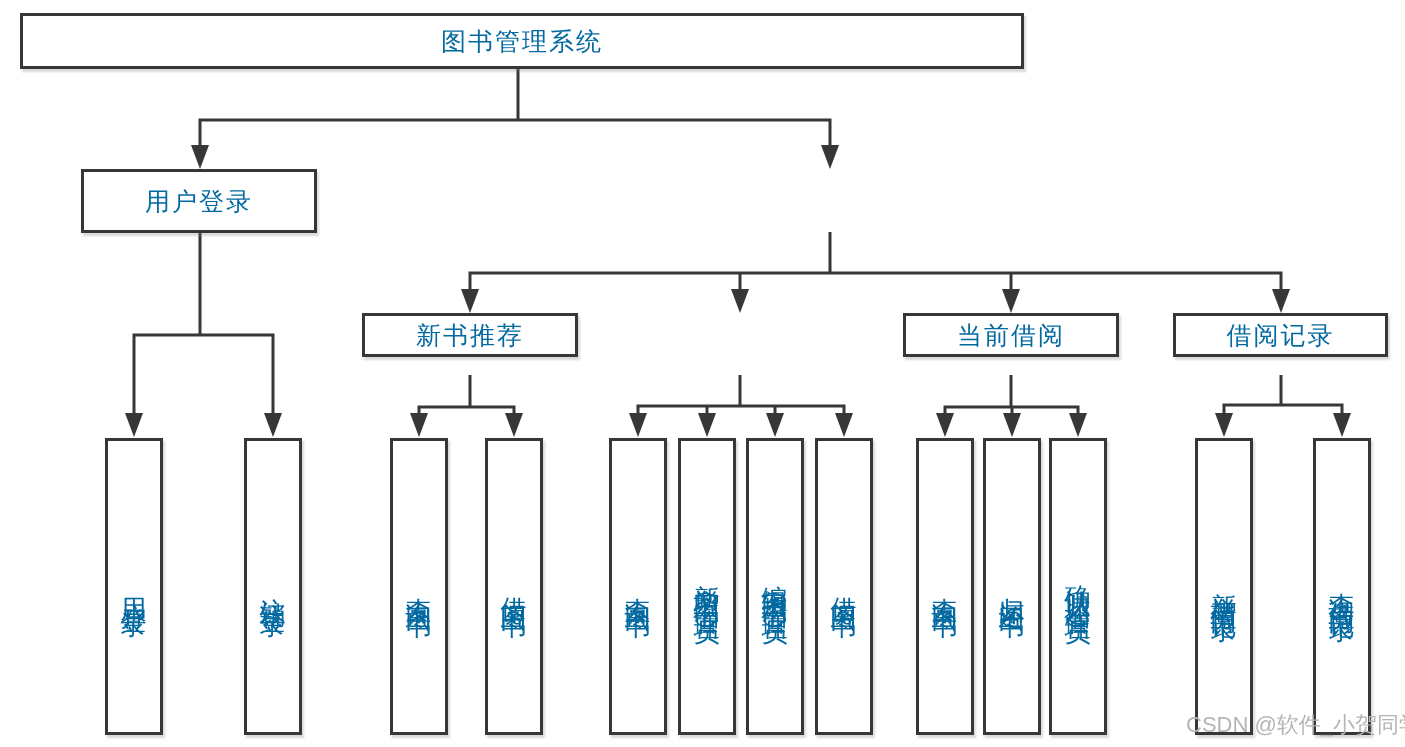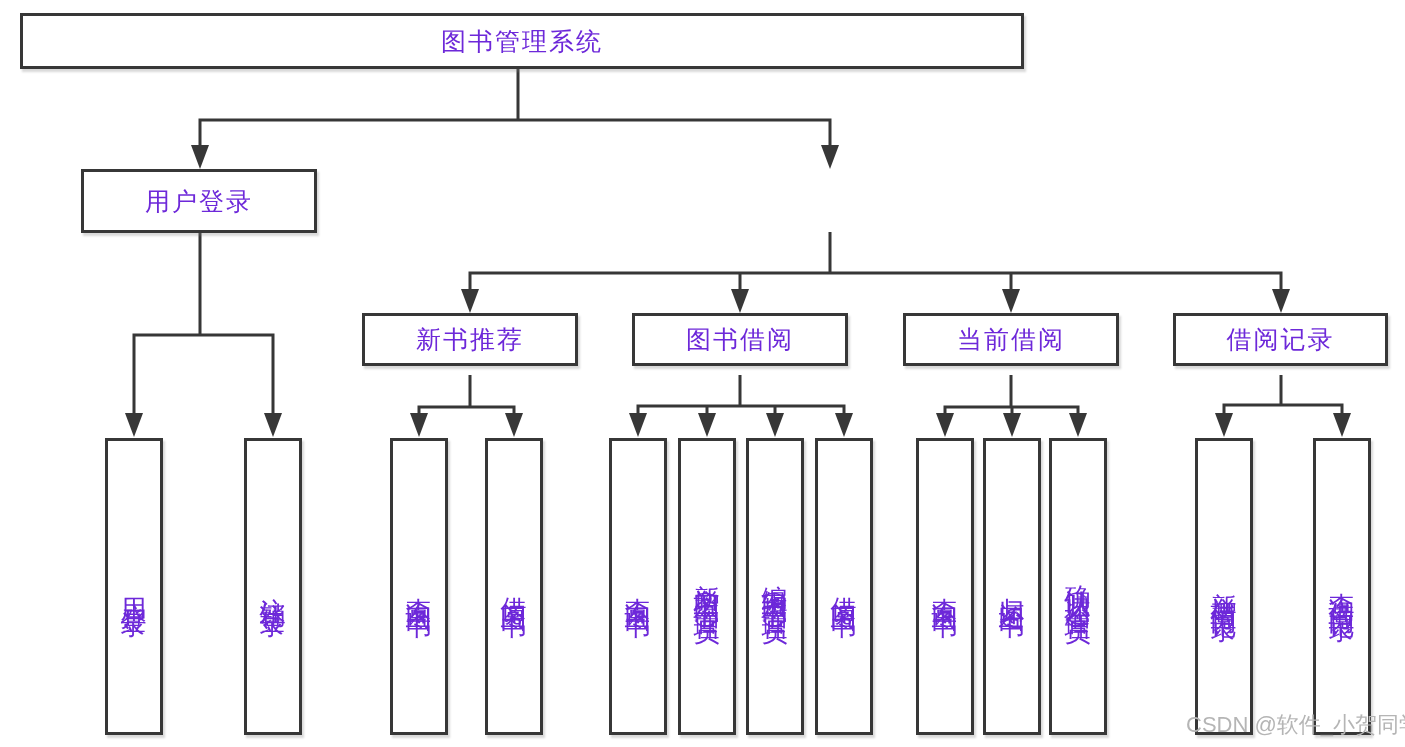--- a/index.html
+++ b/index.html
@@ -16,42 +16,42 @@
     left: 0; top: 0;
     width: 1405px; height: 747px;
     z-index: 1;
     pointer-events: none;
   }
   .node {
     position: absolute;
     box-sizing: border-box;
     background: #ffffff;
     border: 3px solid #373737;
-    color: #6d28d9;
+    color: #0369a1;
     display: flex;
     align-items: center;
     justify-content: center;
     z-index: 2;
     box-shadow: 2px 3px 2px rgba(130,130,130,0.30);
   }
   .node-root {
     left: 20px; top: 13px;
     width: 1004px; height: 56px;
     font-size: 25px;
     letter-spacing: 2px;
   }
   .node-l2 {
     top: 169px;
     width: 236px; height: 64px;
     font-size: 25px;
     letter-spacing: 2px;
   }
   .node-l3 {
     top: 313px;
-    width: 216px; height: 53px;
+    width: 216px; height: 44px;
     font-size: 25px;
     letter-spacing: 2px;
   }
   .leaf {
     top: 438px;
     width: 58px; height: 297px;
     font-size: 26px;
   }
   .vtext {
     writing-mode: vertical-rl;
@@ -124,21 +124,20 @@
       <polygon class="ahead" points="1215,413 1233,413 1224,437"></polygon>
       <polygon class="ahead" points="1333,413 1351,413 1342,437"></polygon>
     </g>
   </svg>
 
   <div class="node node-root">图书管理系统</div>
 
   <div class="node node-l2" style="left:81px">用户登录</div>
 
   <div class="node node-l3" style="left:362px">新书推荐</div>
-  <div class="node node-l3" style="left:632px">图书借阅</div>
   <div class="node node-l3" style="left:1173px; width:215px">借阅记录</div>
   <div class="node node-l3" style="left:903px">当前借阅</div>
 
   <div class="node leaf" style="left:105px">
     <span class="vtext">用户登录</span>
   </div>
   <div class="node leaf" style="left:244px">
     <span class="vtext">注销登录</span>
   </div>
 

